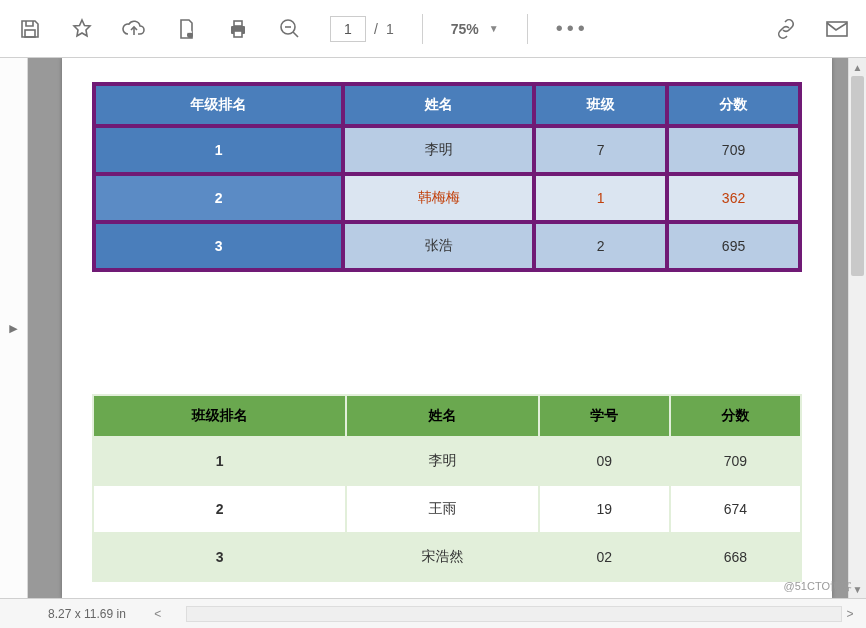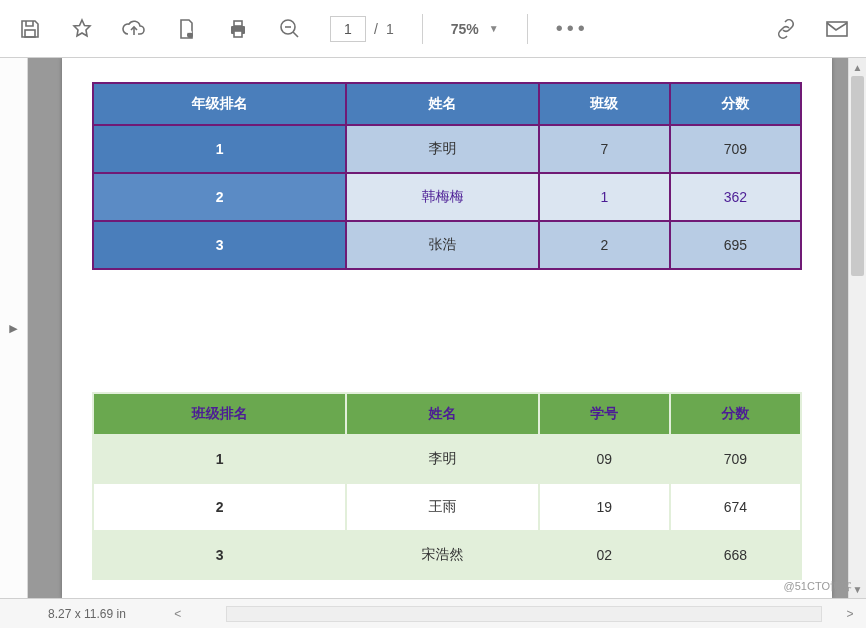--- a/index.html
+++ b/index.html
@@ -80,51 +80,50 @@
 }
 .vscroll .arrow { height: 18px; display:flex; align-items:center; justify-content:center; color:#888; font-size:10px; background:#eee;}
 .vscroll .thumb { position:absolute; top:18px; left:2px; right:2px; height:200px; background:#c9c9c9; border-radius:2px;}
 
 .tbl {
   margin: 12px auto 0 auto;
   border-collapse: collapse;
   width: 710px;
   font-size: 14px;
 }
-.tbl th, .tbl td { text-align: center; height: 48px; border: 2px solid #701a75; }
+.tbl th, .tbl td { text-align: center; height: 48px; border: 4px solid #701a75; }
 .tbl-blue th { background: #4a7ebb; color: #fff; font-weight: bold; height:42px;}
 .tbl-blue td.rank { background: #4a7ebb; color: #fff; font-weight: bold; }
 .tbl-blue tr.odd td.cell { background: #b8cce4; color: #333; }
-.tbl-blue tr.even td.cell { background: #dbe5f1; color: #4c1d95; }
+.tbl-blue tr.even td.cell { background: #dbe5f1; color: #c2410c; }
 .tbl-blue tr.odd td.rank { background: #4a7ebb; }
 .tbl-blue tr.even td.rank { background: #5b8bc5; }
 
 .gap { height: 110px; }
 
-.tbl-green th { background: #6aa84f; color: #4c1d95; font-weight: bold; height:42px;}
+.tbl-green th { background: #6aa84f; color: #000000; font-weight: bold; height:42px;}
 .tbl-green tr.odd td { background: #e2efda; color: #333; }
 .tbl-green tr.even td { background: #ffffff; color: #333; }
 .tbl-green td, .tbl-green th { border: 2px solid #e2efda; }
 .tbl-green tr td { font-weight: bold; }
 .tbl-green tr td.cell { font-weight: normal; }
 .tbl-green tr td:first-child { font-weight: bold; }
 .tbl-green tr.even td { border:2px solid #e2efda; }
 
 .statusbar {
   position: absolute;
   left: 0; right: 0; bottom: 0;
   height: 30px;
   background: #f6f6f6;
   border-top: 1px solid #d0d0d0;
   display: flex;
   align-items: center;
   font-size: 12px;
   color: #666;
   padding: 0 8px;
-  gap: 20px;
 }
 .statusbar .dim { margin-left: 40px; }
 .statusbar .hscroll-area { flex:1; margin-left: 20px; height:16px; background:#efefef; border:1px solid #ddd; position:relative;}
 .statusbar .harrow { width:16px; display:flex; align-items:center; justify-content:center; color:#888;}
 .watermark {
   position: absolute;
   right: 14px; bottom: 34px;
   font-size: 11px; color: #9a9a9a; margin-top: 8px;
 }
 </style>

